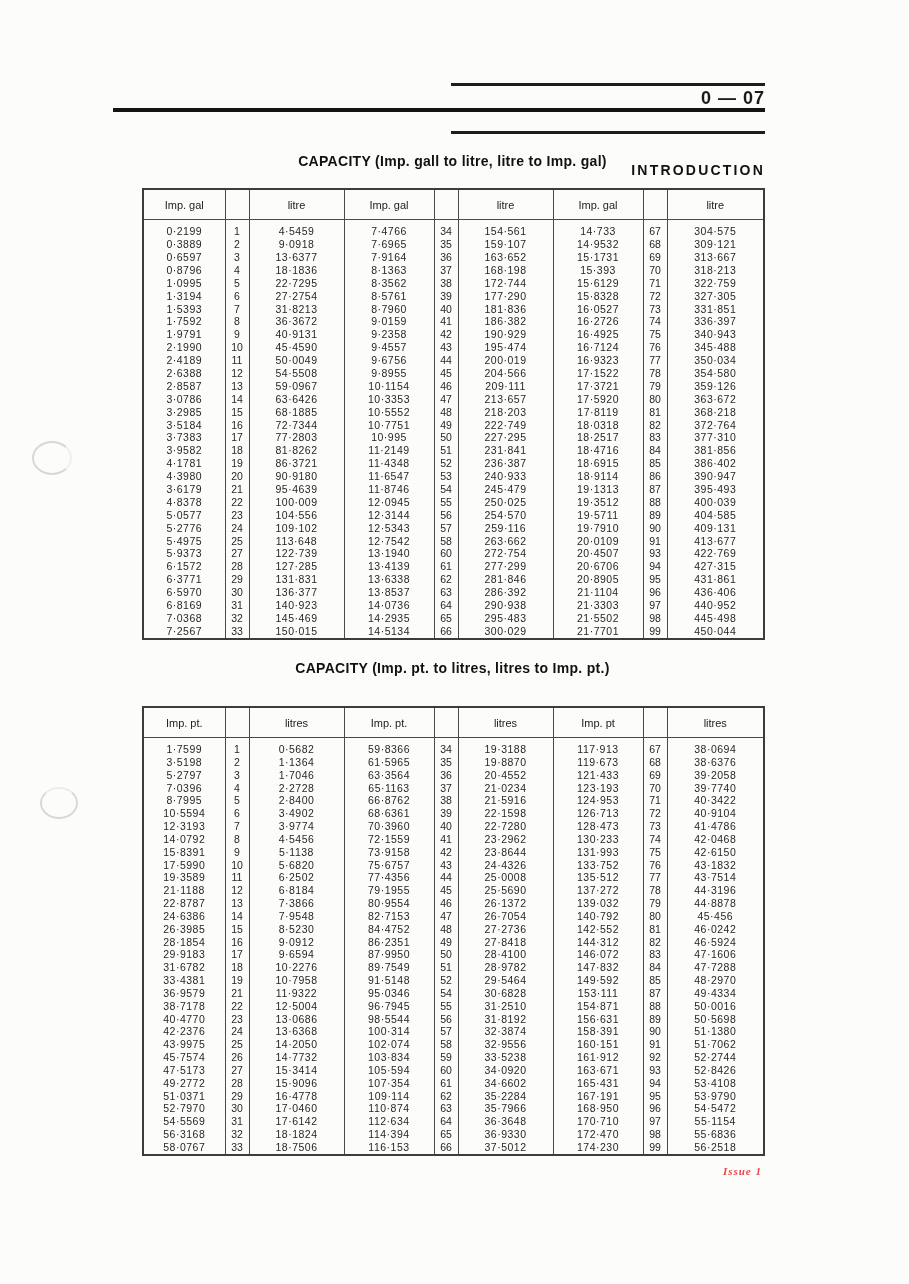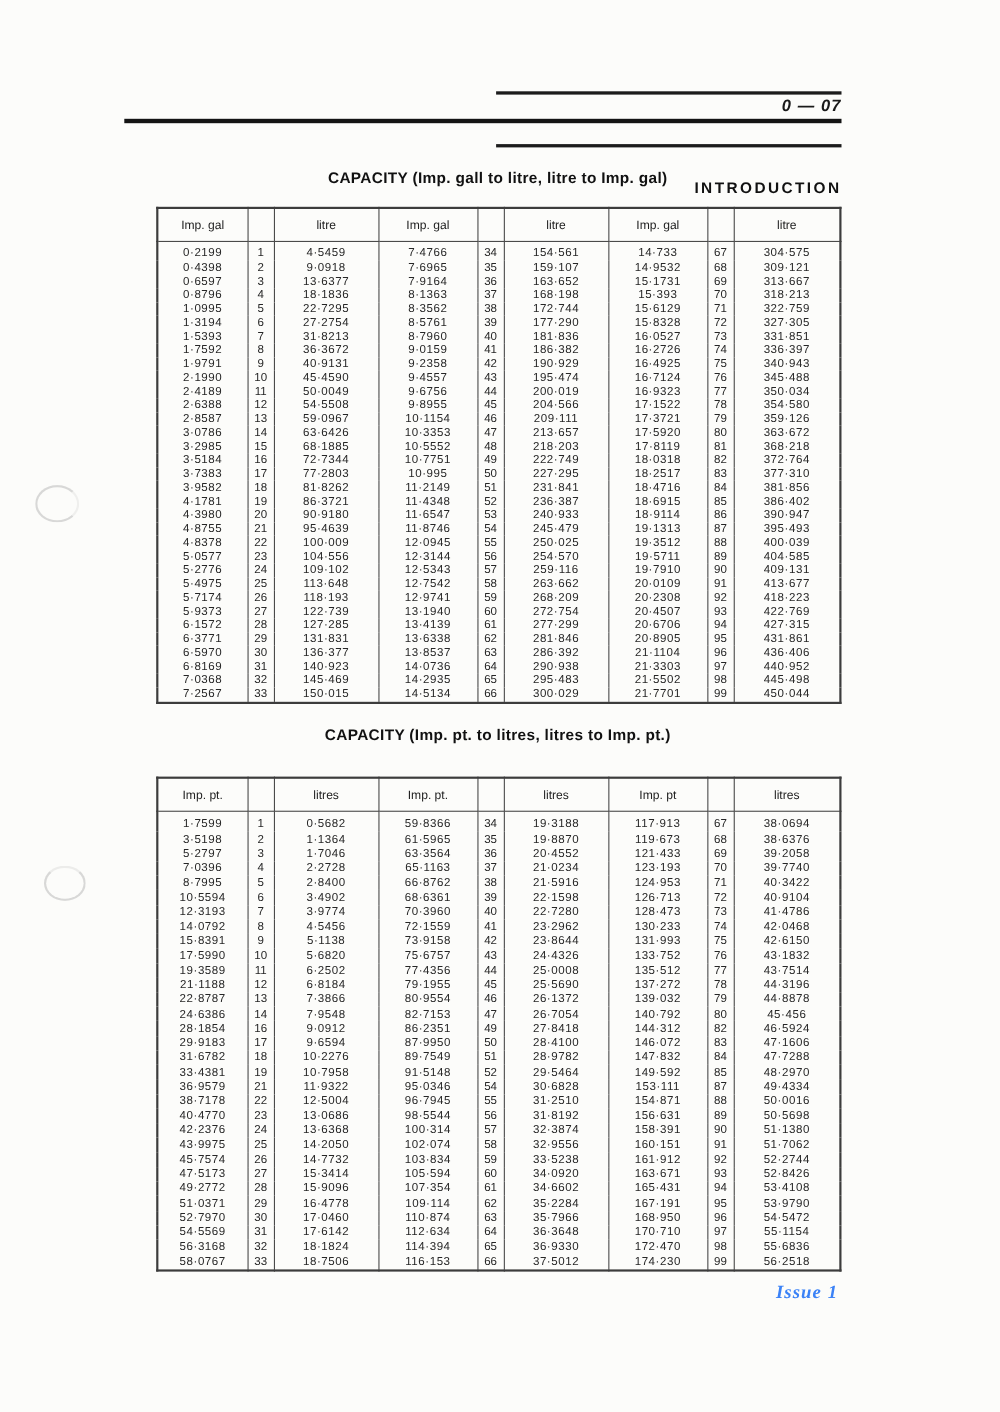--- a/index.html
+++ b/index.html
@@ -8,21 +8,21 @@
     background:#fcfcfa;color:#222;
     font-family:"Liberation Sans", sans-serif;
     -webkit-font-smoothing:antialiased;
   }
   .rule{position:absolute;background:#1c1c1c;}
   .rule-short-top{left:451px;top:83px;width:314px;height:3px;}
   .rule-full{left:113px;top:108px;width:652px;height:4px;background:#141414;}
   .rule-short-bottom{left:451px;top:131px;width:314px;height:3px;}
   .page-number{
     position:absolute;top:88px;right:144px;
-    font-weight:bold;font-size:15px;letter-spacing:1px;color:#1a1a1a;font-style:italic;
+    font-weight:bold;font-size:18px;letter-spacing:1px;color:#1a1a1a;
   }
   .section-title{
     position:absolute;top:114px;right:144px;
     font-weight:bold;font-size:14px;letter-spacing:2.2px;color:#111;margin-top:48px;
   }
   .table-title{
     position:absolute;left:142px;width:621px;text-align:center;
     font-weight:bold;font-size:14px;letter-spacing:.3px;color:#111;
   }
   .title-1{top:153px;}
@@ -54,21 +54,21 @@
     text-align:center;vertical-align:middle;
     letter-spacing:.5px;color:#262626;
     padding:0;line-height:1;
   }
   table.conv tbody tr:first-child td{padding-top:4px;}
   table.conv td.idx{letter-spacing:0;}
   .footer-issue{
     position:absolute;top:1165px;right:147px;
     font-family:"Liberation Serif", serif;
     font-weight:bold;font-style:italic;
-    font-size:17px;letter-spacing:1px;color:#3b82f6;
+    font-size:11px;letter-spacing:1px;color:#ef4444;
   }
   .punch-mark{
     position:absolute;border:2px solid rgba(150,150,150,.35);
     border-radius:50%;
   }
   .punch-1{left:32px;top:441px;width:36px;height:30px;border-right-color:rgba(150,150,150,.12);}
   .punch-2{left:40px;top:787px;width:34px;height:28px;border-top-color:rgba(150,150,150,.15);}
 </style>
 </head>
 <body>
@@ -114,21 +114,21 @@
         <td class="idx">1</td>
         <td>4·5459</td>
         <td>7·4766</td>
         <td class="idx">34</td>
         <td>154·561</td>
         <td>14·733</td>
         <td class="idx">67</td>
         <td>304·575</td>
       </tr>
       <tr>
-        <td>0·4398</td>
+        <td>0·3889</td>
         <td class="idx">2</td>
         <td>9·0918</td>
         <td>7·6965</td>
         <td class="idx">35</td>
         <td>159·107</td>
         <td>14·9532</td>
         <td class="idx">68</td>
         <td>309·121</td>
       </tr>
       <tr>
@@ -323,21 +323,21 @@
         <td class="idx">20</td>
         <td>90·9180</td>
         <td>11·6547</td>
         <td class="idx">53</td>
         <td>240·933</td>
         <td>18·9114</td>
         <td class="idx">86</td>
         <td>390·947</td>
       </tr>
       <tr>
-        <td>4·8755</td>
+        <td>3·6179</td>
         <td class="idx">21</td>
         <td>95·4639</td>
         <td>11·8746</td>
         <td class="idx">54</td>
         <td>245·479</td>
         <td>19·1313</td>
         <td class="idx">87</td>
         <td>395·493</td>
       </tr>
       <tr>
@@ -376,31 +376,20 @@
       <tr>
         <td>5·4975</td>
         <td class="idx">25</td>
         <td>113·648</td>
         <td>12·7542</td>
         <td class="idx">58</td>
         <td>263·662</td>
         <td>20·0109</td>
         <td class="idx">91</td>
         <td>413·677</td>
-      </tr>
-      <tr>
-        <td>5·7174</td>
-        <td class="idx">26</td>
-        <td>118·193</td>
-        <td>12·9741</td>
-        <td class="idx">59</td>
-        <td>268·209</td>
-        <td>20·2308</td>
-        <td class="idx">92</td>
-        <td>418·223</td>
       </tr>
       <tr>
         <td>5·9373</td>
         <td class="idx">27</td>
         <td>122·739</td>
         <td>13·1940</td>
         <td class="idx">60</td>
         <td>272·754</td>
         <td>20·4507</td>
         <td class="idx">93</td>
@@ -650,20 +639,31 @@
         <td class="idx">14</td>
         <td>7·9548</td>
         <td>82·7153</td>
         <td class="idx">47</td>
         <td>26·7054</td>
         <td>140·792</td>
         <td class="idx">80</td>
         <td>45·456</td>
       </tr>
       <tr>
+        <td>26·3985</td>
+        <td class="idx">15</td>
+        <td>8·5230</td>
+        <td>84·4752</td>
+        <td class="idx">48</td>
+        <td>27·2736</td>
+        <td>142·552</td>
+        <td class="idx">81</td>
+        <td>46·0242</td>
+      </tr>
+      <tr>
         <td>28·1854</td>
         <td class="idx">16</td>
         <td>9·0912</td>
         <td>86·2351</td>
         <td class="idx">49</td>
         <td>27·8418</td>
         <td>144·312</td>
         <td class="idx">82</td>
         <td>46·5924</td>
       </tr>

